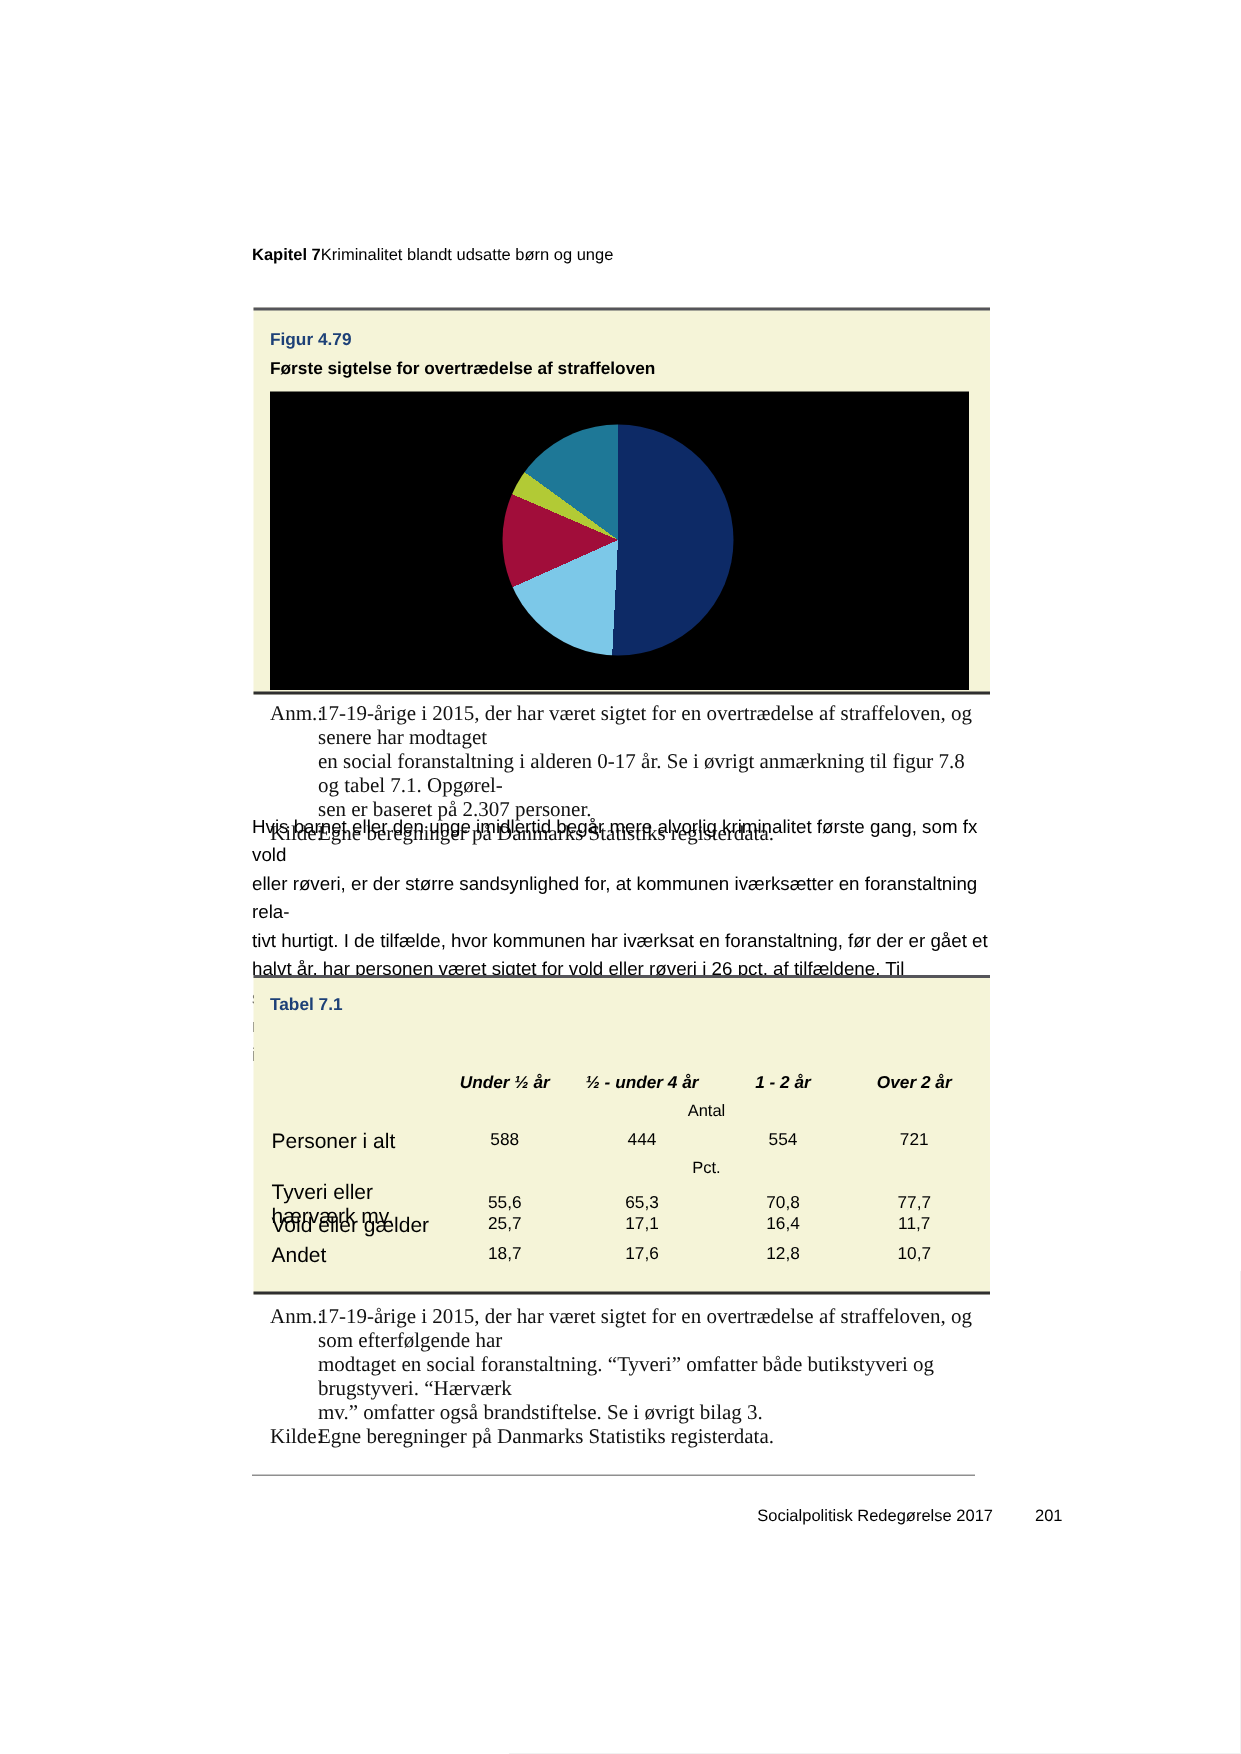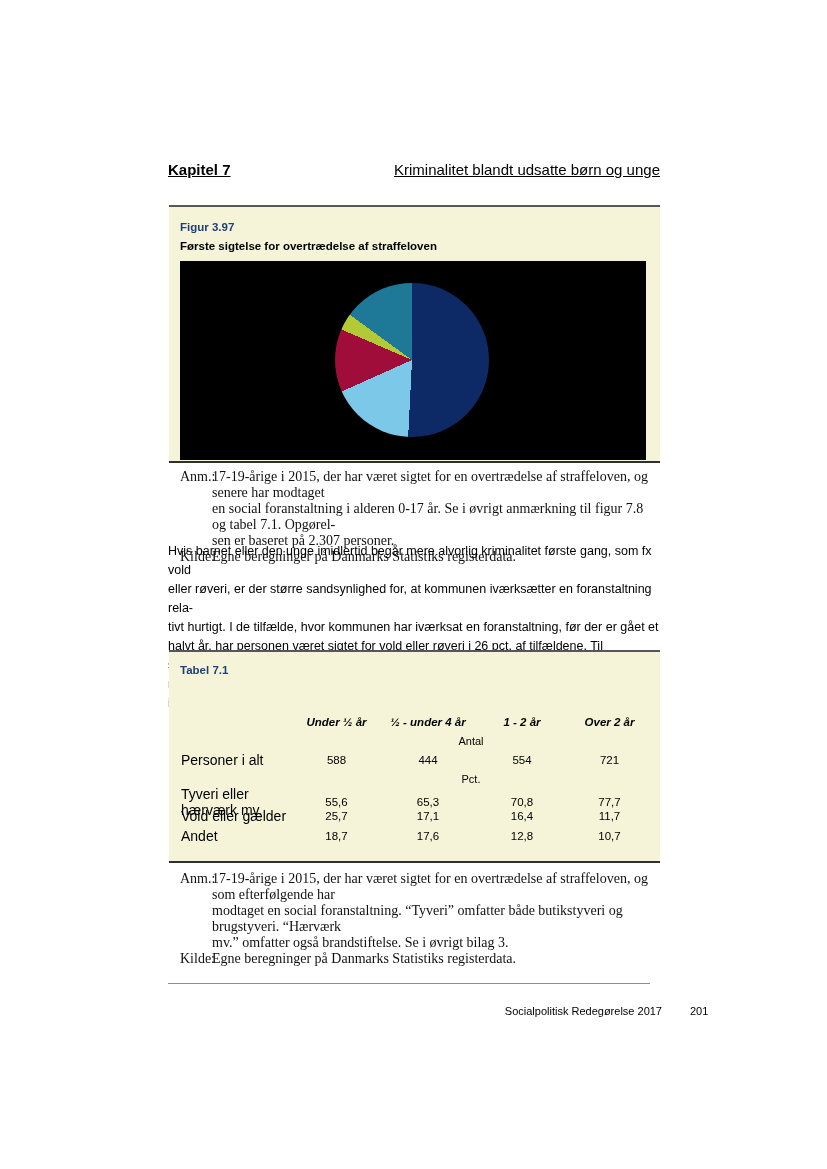--- a/index.html
+++ b/index.html
@@ -5,22 +5,22 @@
   html,body { margin:0; padding:0; background:#e8e8e8; }
   .page {
     position:relative; width:827px; height:1169px; margin:0 auto;
     background:#ffffff; overflow:hidden;
     font-family:"Liberation Sans", sans-serif; color:#000;
   }
 
   
   .pg-header {
     position:absolute; left:168px; top:163px; width:492px;
-    display:flex; justify-content:space-between;
-    font-size:15px; line-height:14px;text-decoration:underline;
+    display:flex; 
+    font-size:11px; line-height:14px;
   }
   .pg-header .left { font-weight:bold; }
 
   
   .cream-box {
     position:absolute; left:169px; width:491px;
     background:#f5f4d8;
     border-top:2px solid #55555a; border-bottom:2px solid #2f2f2f;
     box-sizing:border-box;
   }
@@ -98,21 +98,21 @@
 <body>
 
 <div class="page">
 
   <div class="pg-header">
     <span class="left">Kapitel 7</span>
     <span class="right">Kriminalitet blandt udsatte børn og unge</span>
   </div>
 
   <section class="cream-box figure-box">
-    <div class="box-label">Figur 3.97</div>
+    <div class="box-label">Figur 4.79</div>
     <div class="box-title">Første sigtelse for overtrædelse af straffeloven</div>
     <div class="chart-area">
       <div class="pie" style="background: conic-gradient(rgb(13, 42, 102) 0deg, rgb(13, 42, 102) 182.88deg, rgb(124, 200, 232) 182.88deg, rgb(124, 200, 232) 245.88deg, rgb(161, 13, 58) 245.88deg, rgb(161, 13, 58) 293.4deg, rgb(178, 202, 53) 293.4deg, rgb(178, 202, 53) 306deg, rgb(30, 120, 151) 306deg, rgb(30, 120, 151) 360deg);"></div>
     </div>
   </section>
 
   <div class="notes fig-notes">
     <div class="note-row">
       <span class="note-label">Anm.:</span>
       <span class="note-text">17-19-årige i 2015, der har været sigtet for en overtrædelse af straffeloven, og senere har modtaget

